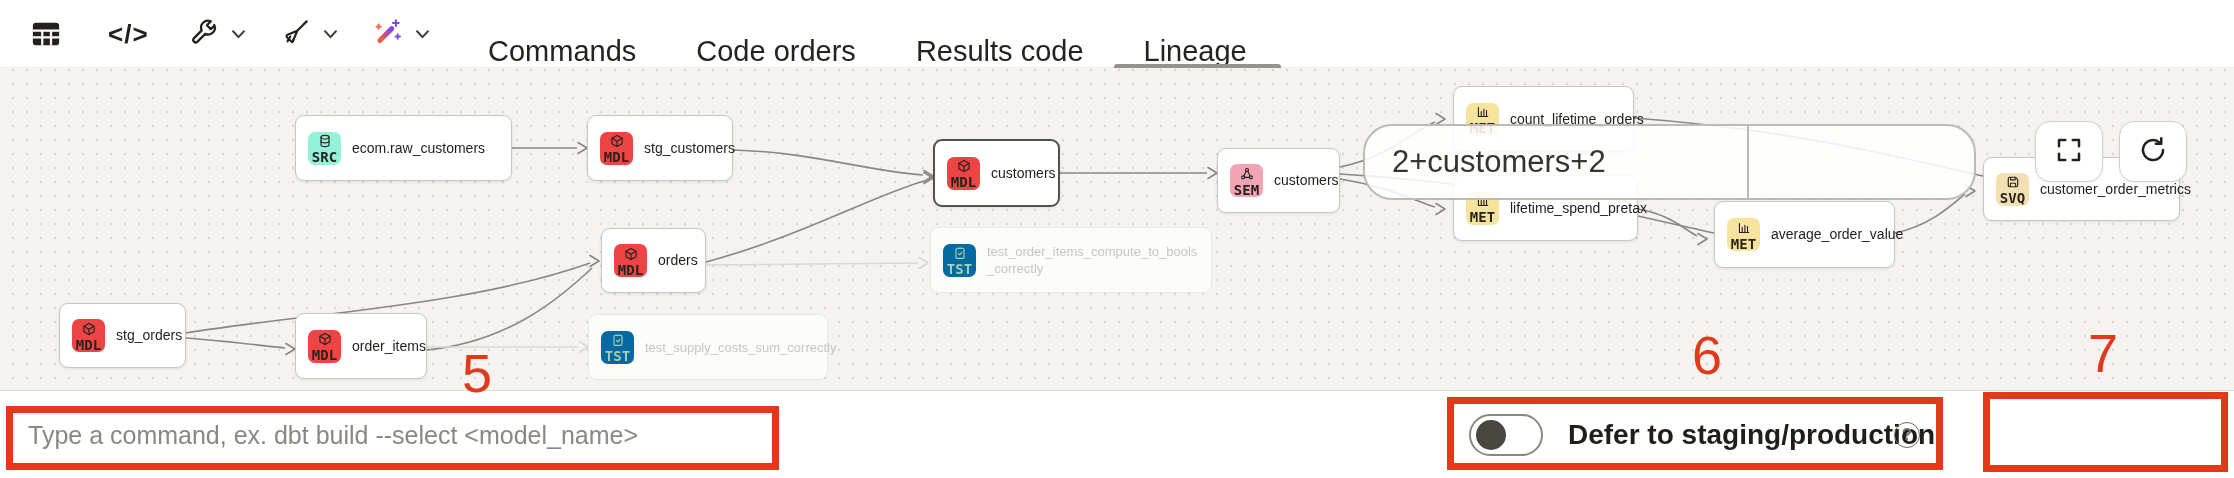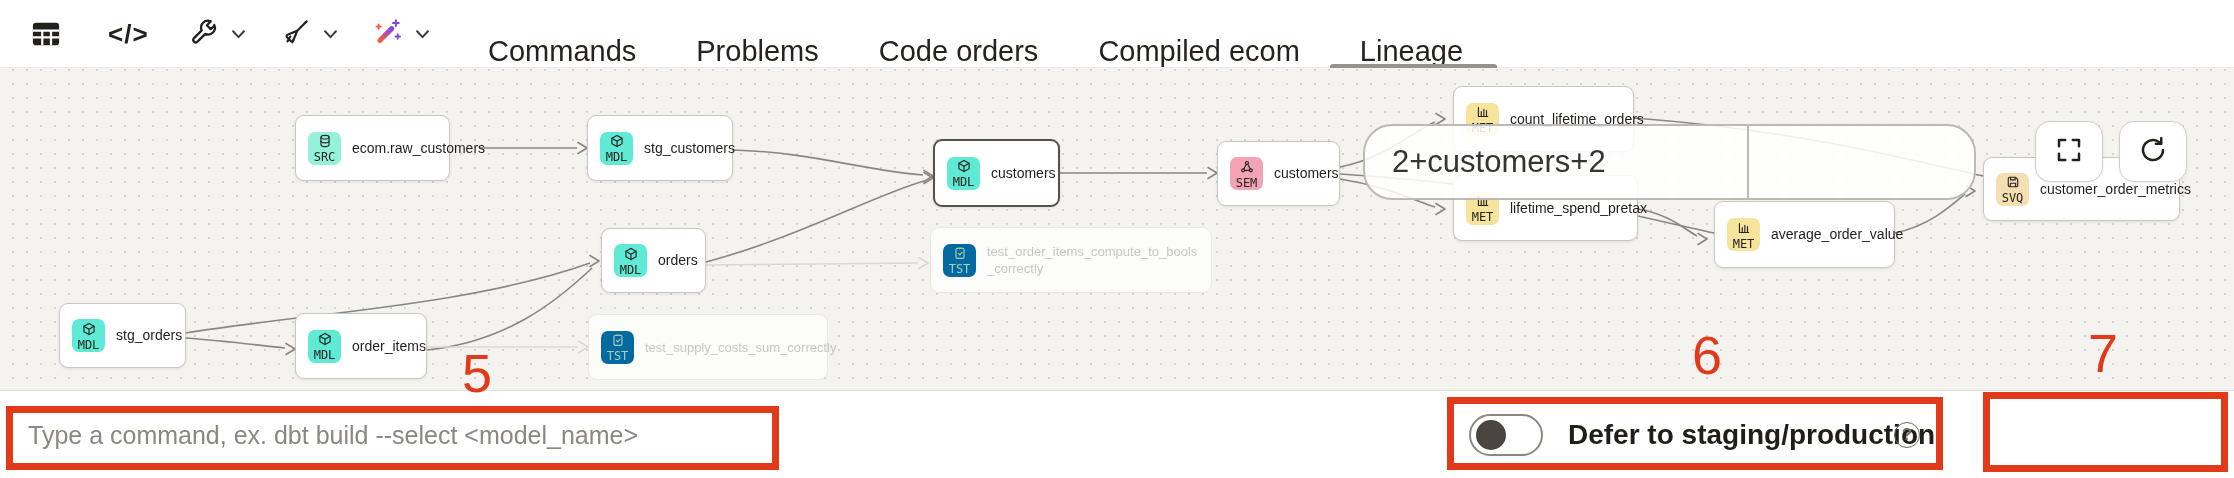--- a/index.html
+++ b/index.html
@@ -23,22 +23,22 @@
     background-color:#F4F3F0;
     background-image:radial-gradient(circle, #D7D4CF 1.1px, transparent 1.4px);
     background-size:14px 14px; background-position:6px 9px; }
   .edges { position:absolute; left:0; top:0; width:2234px; height:322px; z-index:1; }
   .node { position:absolute; z-index:2; background:#fff; border:1.5px solid #CAC7C2; border-radius:9px;
     box-shadow:0 1px 3px rgba(40,35,30,.10); display:flex; align-items:center; gap:11px; padding:0 12px; cursor:pointer; }
   .node.selected { border:2.5px solid #55514B; }
   .node.faded { border-color:#EAE8E3; box-shadow:none; background:#FCFCFA; }
   .badge { width:33px; height:33px; border-radius:7px; display:flex; flex-direction:column; align-items:center; justify-content:center; flex:none; }
   .badge svg { width:14px; height:14px; stroke:#26231E; fill:none; stroke-width:1.3; stroke-linecap:round; stroke-linejoin:round; }
-  .btype { font-family:"DejaVu Sans Mono", monospace; font-size:12px; font-weight:400; color:#26231E; line-height:10px; }
-  .SRC { background:#93F2D9; } .MDL { background:#5eead4; } .SEM { background:#F2A3B4; }
+  .btype { font-family:"DejaVu Sans Mono", monospace; font-size:14px; font-weight:700; color:#26231E; line-height:10px; }
+  .SRC { background:#93F2D9; } .MDL { background:#ef4444; } .SEM { background:#F2A3B4; }
   .MET { background:#F7E49C; } .TST { background:#0369a1; } .SVQ { background:#F4DFB2; }
   .node.faded .badge svg { stroke:#A9CFAB; } .node.faded .btype { color:#A9CFAB; }
   .nlabel { font-size:14px; line-height:17px; color:#211E1A; white-space:nowrap; }
   .node.faded .nlabel { color:#C9C6C1; font-size:13px; }
 
   .gpanel { position:absolute; left:1363px; top:56px; width:613px; height:76px; z-index:5;
     background:rgba(255,255,255,.87); border:2px solid #BDBAB4; border-radius:29px; display:flex; overflow:hidden; }
   .gquery { flex:0 0 382px; display:flex; align-items:center; padding-left:27px; font-size:31px; color:#37332E; white-space:nowrap; }
   .gdivider { width:2px; background:#BDBAB4; }
   .gbutton { flex:1; display:flex; align-items:center; justify-content:center; font-size:31px; font-weight:700; color:#37332E; cursor:pointer; }
@@ -125,27 +125,24 @@
             <path d="M1 1 6 6.5 11 1"></path>
           </svg>
       </span>
     </div>
   </div>
   <nav class="tabs">
       <div class="tab">
         <span class="tab-label">Commands</span>
       </div>
       <div class="tab">
-        <span class="tab-label">Problems</span>
+        <span class="tab-label">Code orders</span>
       </div>
       <div class="tab">
-        <span class="tab-label">Code orders</span>
-      </div>
-      <div class="tab">
-        <span class="tab-label">Compiled ecom</span>
+        <span class="tab-label">Results code</span>
       </div>
       <div class="tab active">
         <span class="tab-label">Lineage</span>
       </div>
     </nav>
 
 </header>
 
 <main class="graph">
   <svg class="edges" viewBox="0 68 2234 322" width="2234" height="322">
@@ -171,21 +168,21 @@
       <path d="M1340,179 C1386,186 1413,200 1435,207" fill="none" stroke="#8A8680" stroke-width="1.6"></path>
       <path d="M1436,203.5 L1445,209 L1436,214.5" fill="none" stroke="#8A8680" stroke-width="1.6" stroke-linecap="round" stroke-linejoin="round"></path>
       <path d="M1340,174 C1530,186 1625,214 1714,233" fill="none" stroke="#8A8680" stroke-width="1.6"></path>
       <path d="M1634,118 C1795,130 1902,158 1983,176" fill="none" stroke="#8A8680" stroke-width="1.6"></path>
       <path d="M1638,209 C1668,214 1683,228 1697,236" fill="none" stroke="#8A8680" stroke-width="1.6"></path>
       <path d="M1698,233.5 L1707,239 L1698,244.5" fill="none" stroke="#8A8680" stroke-width="1.6" stroke-linecap="round" stroke-linejoin="round"></path>
       <path d="M1895,233 C1929,226 1951,206 1965,194" fill="none" stroke="#8A8680" stroke-width="1.6"></path>
       <path d="M1966,185.5 L1975,191 L1966,196.5" fill="none" stroke="#8A8680" stroke-width="1.6" stroke-linecap="round" stroke-linejoin="round"></path>
     </svg>
   <div>
-      <div class="node" style="left: 295px; top: 47px; width: 155px; height: 66px;">
+      <div class="node" style="left: 295px; top: 47px; width: 217px; height: 66px;">
       <span class="badge SRC">
         <span class="bicon"><svg viewBox="0 0 16 16">
               <ellipse cx="8" cy="3.6" rx="4.6" ry="2.1"></ellipse>
               <path d="M3.4 3.6v8.8c0 1.2 2 2.1 4.6 2.1s4.6-.9 4.6-2.1V3.6"></path>
               <path d="M3.4 8c0 1.2 2 2.1 4.6 2.1S12.6 9.2 12.6 8"></path>
             </svg></span>
         <span class="btype">SRC</span>
       </span>
       <span class="nlabel">ecom.raw_customers</span>
     </div>
@@ -232,21 +229,21 @@
       <div class="node selected" style="left: 933px; top: 71px; width: 127px; height: 68px;">
       <span class="badge MDL">
         <span class="bicon"><svg viewBox="0 0 16 16">
               <path d="M8 1.6 13.8 4.9v6.2L8 14.4 2.2 11.1V4.9z"></path>
               <path d="M2.2 4.9 8 8.2l5.8-3.3M8 8.2v6.2"></path>
             </svg></span>
         <span class="btype">MDL</span>
       </span>
       <span class="nlabel">customers</span>
     </div>
-      <div class="node" style="left: 1217px; top: 73px; width: 123px; height: 65px;">
+      <div class="node" style="left: 1217px; top: 80px; width: 123px; height: 65px;">
       <span class="badge SEM">
         <span class="bicon"><svg viewBox="0 0 16 16">
               <circle cx="8" cy="3.4" r="1.7"></circle>
               <circle cx="3.6" cy="11.8" r="1.7"></circle>
               <circle cx="12.4" cy="11.8" r="1.7"></circle>
               <path d="M7.1 4.9 4.4 10.3M8.9 4.9l2.7 5.4M5.3 11.8h5.4"></path>
             </svg></span>
         <span class="btype">SEM</span>
       </span>
       <span class="nlabel">customers</span>

